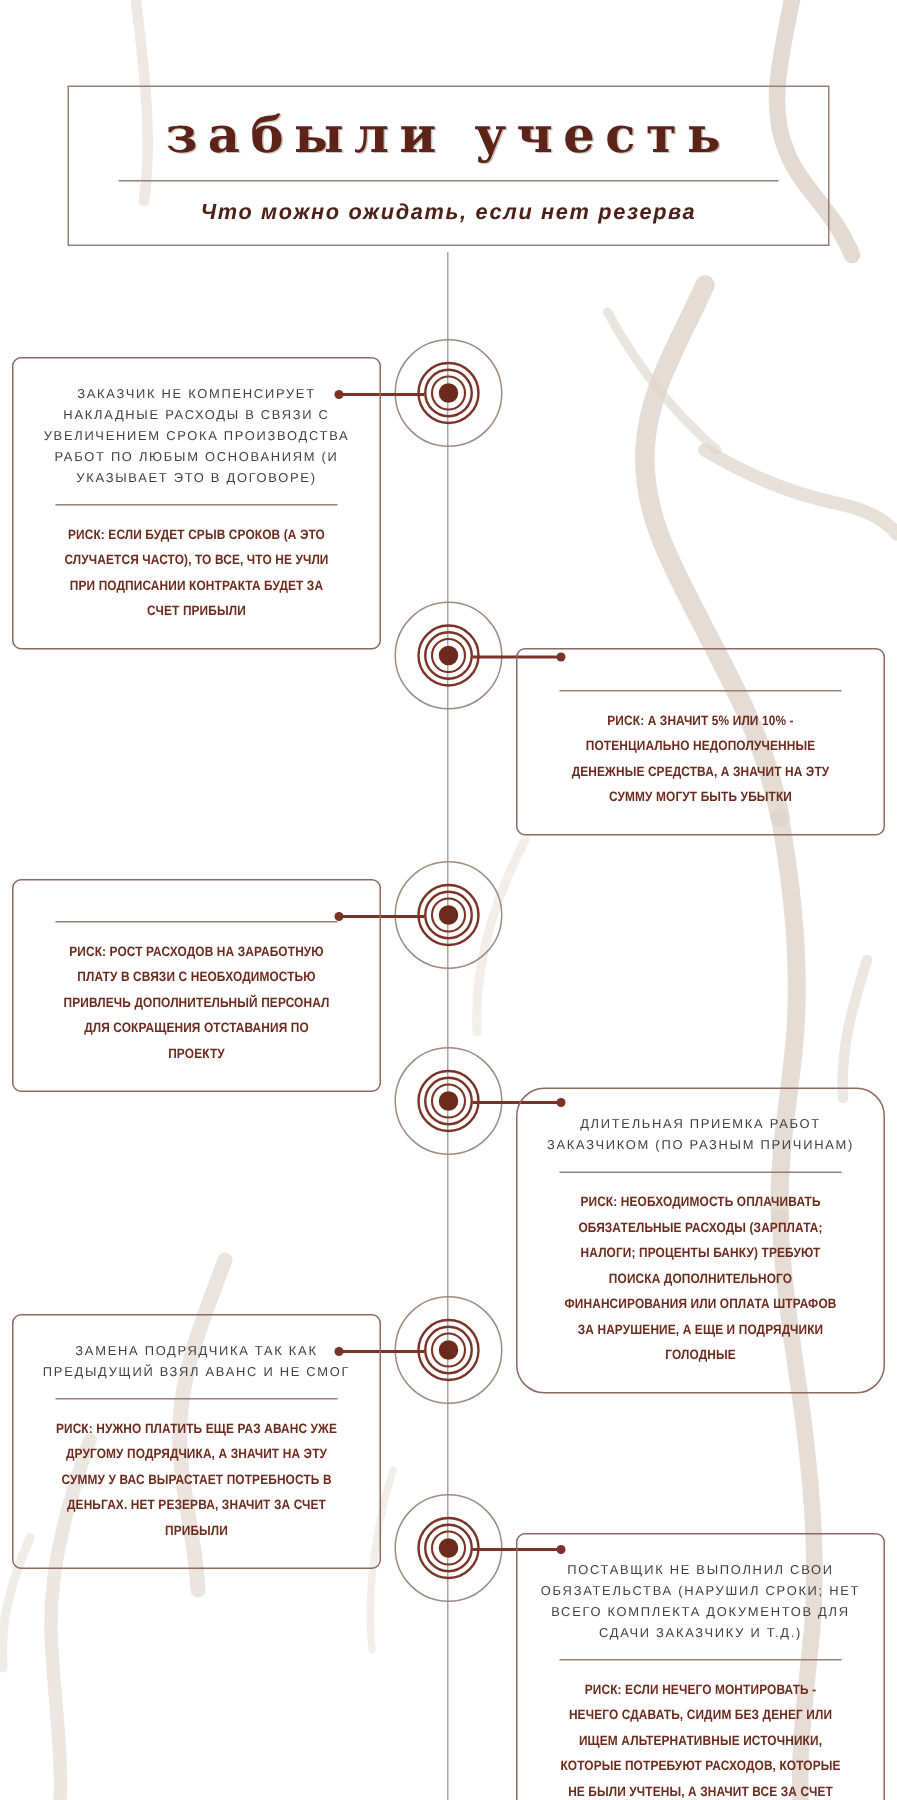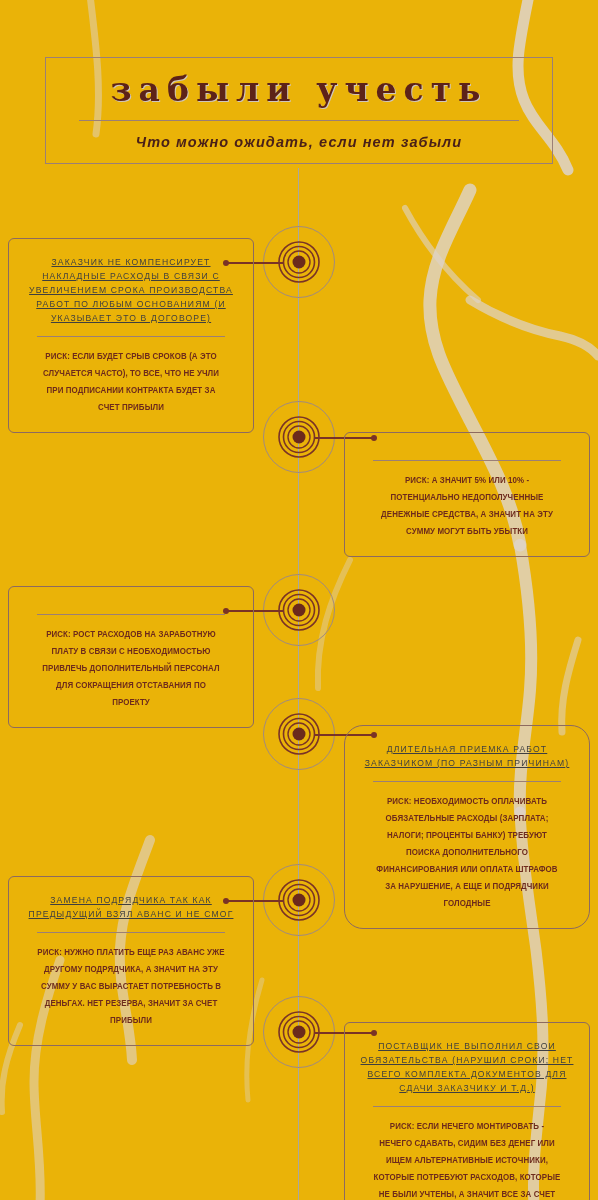--- a/index.html
+++ b/index.html
@@ -5,21 +5,21 @@
   html,body{margin:0;padding:0;}
   body{
     width:598px;height:1200px;
     background:#e3ebe3;
     font-family:"Liberation Sans", sans-serif;
     overflow:hidden;
   }
   #stage{
     position:relative;
     width:598px;height:1200px;
-    background:#eab308;
+    background:#ffffff;
     overflow:hidden;
   }
   
   #veins{position:absolute;left:0;top:0;width:598px;height:1200px;pointer-events:none;}
 
   
   .tl-line{
     position:absolute;
     left:298px;top:168px;
     width:1px;height:1032px;
@@ -85,21 +85,20 @@
   .card-head{
     margin:0;
     text-align:center;
     font-family:"Liberation Sans", sans-serif;
     font-weight:400;
     font-size:8.6px;
     line-height:14px;
     letter-spacing:1.15px;
     color:#3f3f3f;
     text-transform:uppercase;
-    text-decoration:underline;
   }
   .card-rule{
     height:1px;
     background:#9b7f76;
     margin:11px auto 11px auto;
     width:88%;
   }
   .card-risk{
     margin:0;
     text-align:center;
@@ -144,21 +143,21 @@
       <path d="M350 560 C330 600, 316 640, 318 688" stroke-width="6" opacity="0.4"></path>
       <path d="M262 980 C250 1020, 244 1060, 248 1100" stroke-width="5" opacity="0.38"></path>
     </g>
   </svg>
 
   <div class="tl-line"></div>
 
   <div class="header-box">
     <div class="header-title">забыли учесть</div>
     <div class="header-rule"></div>
-    <div class="header-sub">Что можно ожидать, если нет забыли</div>
+    <div class="header-sub">Что можно ожидать, если нет резерва</div>
   </div>
 
   <div id="markers-layer">
       <div class="marker" style="top: 262px;">
 <svg width="84" height="84" viewBox="0 0 84 84">
   <circle cx="42" cy="42" r="35.5" fill="none" stroke="#a08a80" stroke-width="1"></circle>
   <circle cx="42" cy="42" r="20" fill="none" stroke="#7a3326" stroke-width="1.6"></circle>
   <circle cx="42" cy="42" r="15.5" fill="none" stroke="#7a3326" stroke-width="1.6"></circle>
   <circle cx="42" cy="42" r="11" fill="none" stroke="#7a3326" stroke-width="1.4"></circle>
   <circle cx="42" cy="42" r="6.5" fill="#6b2a1c"></circle>

